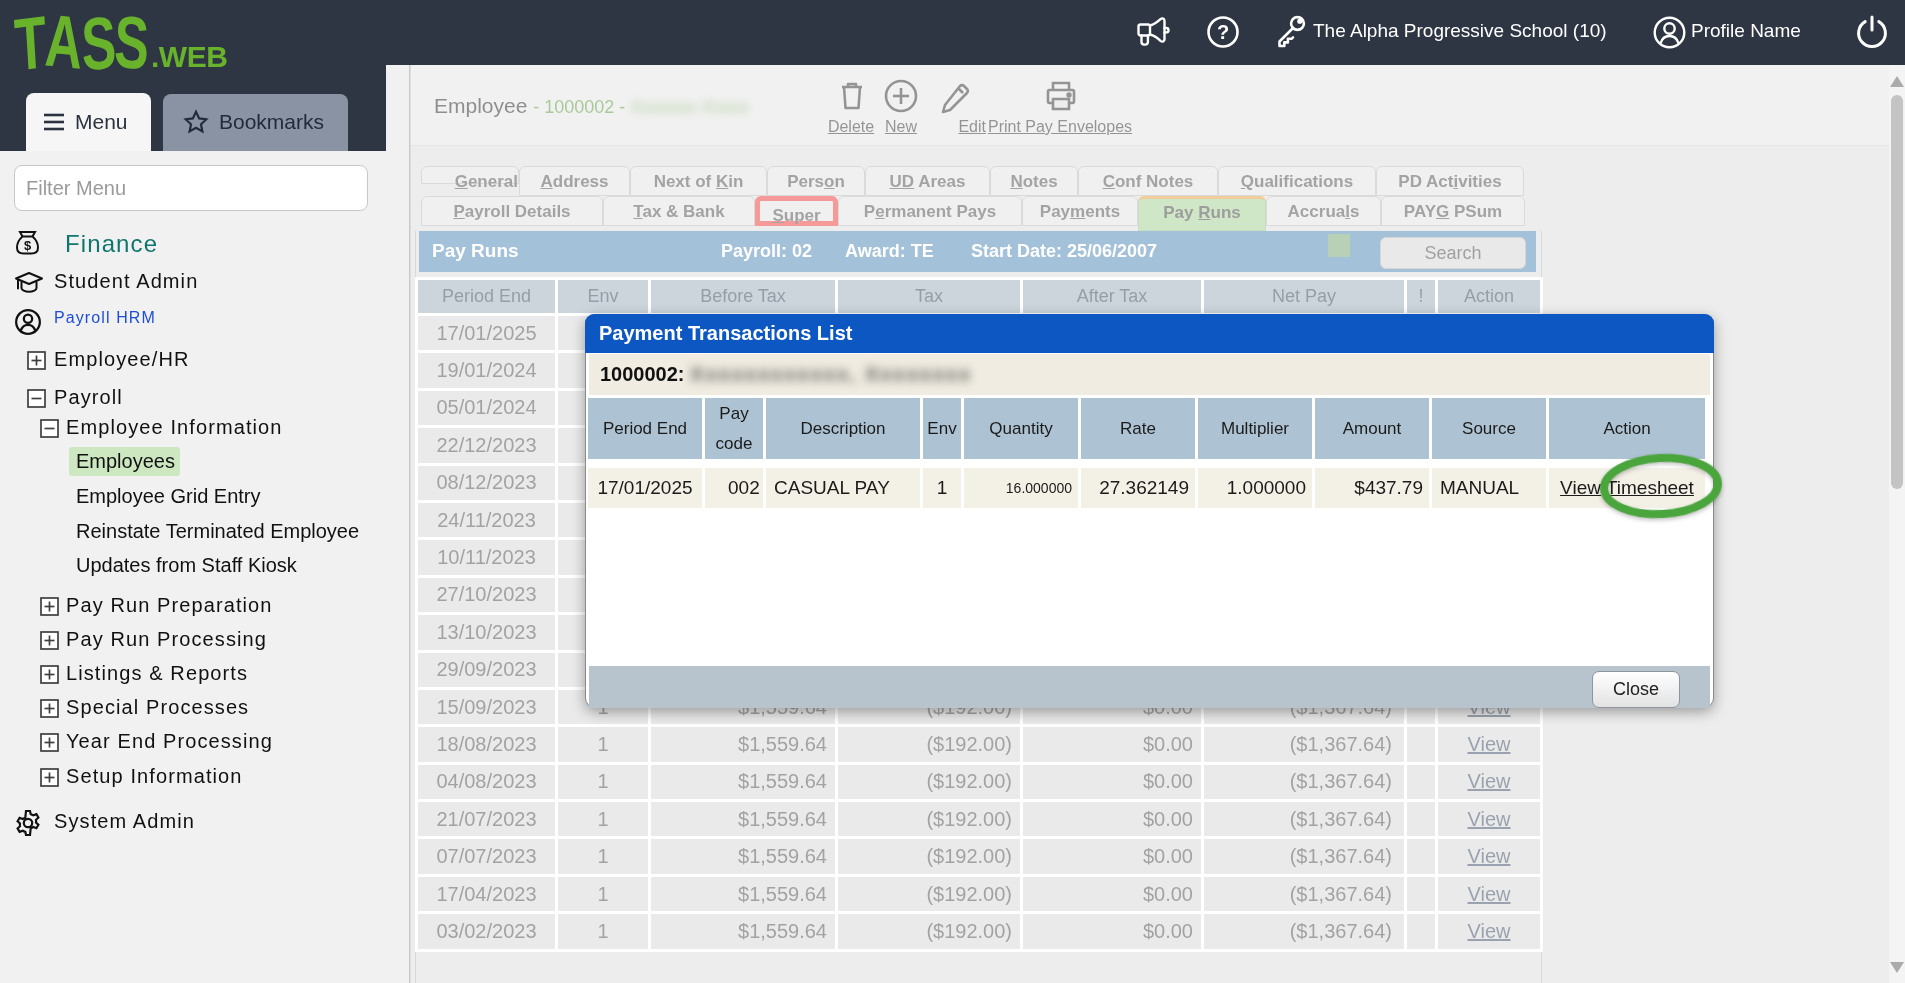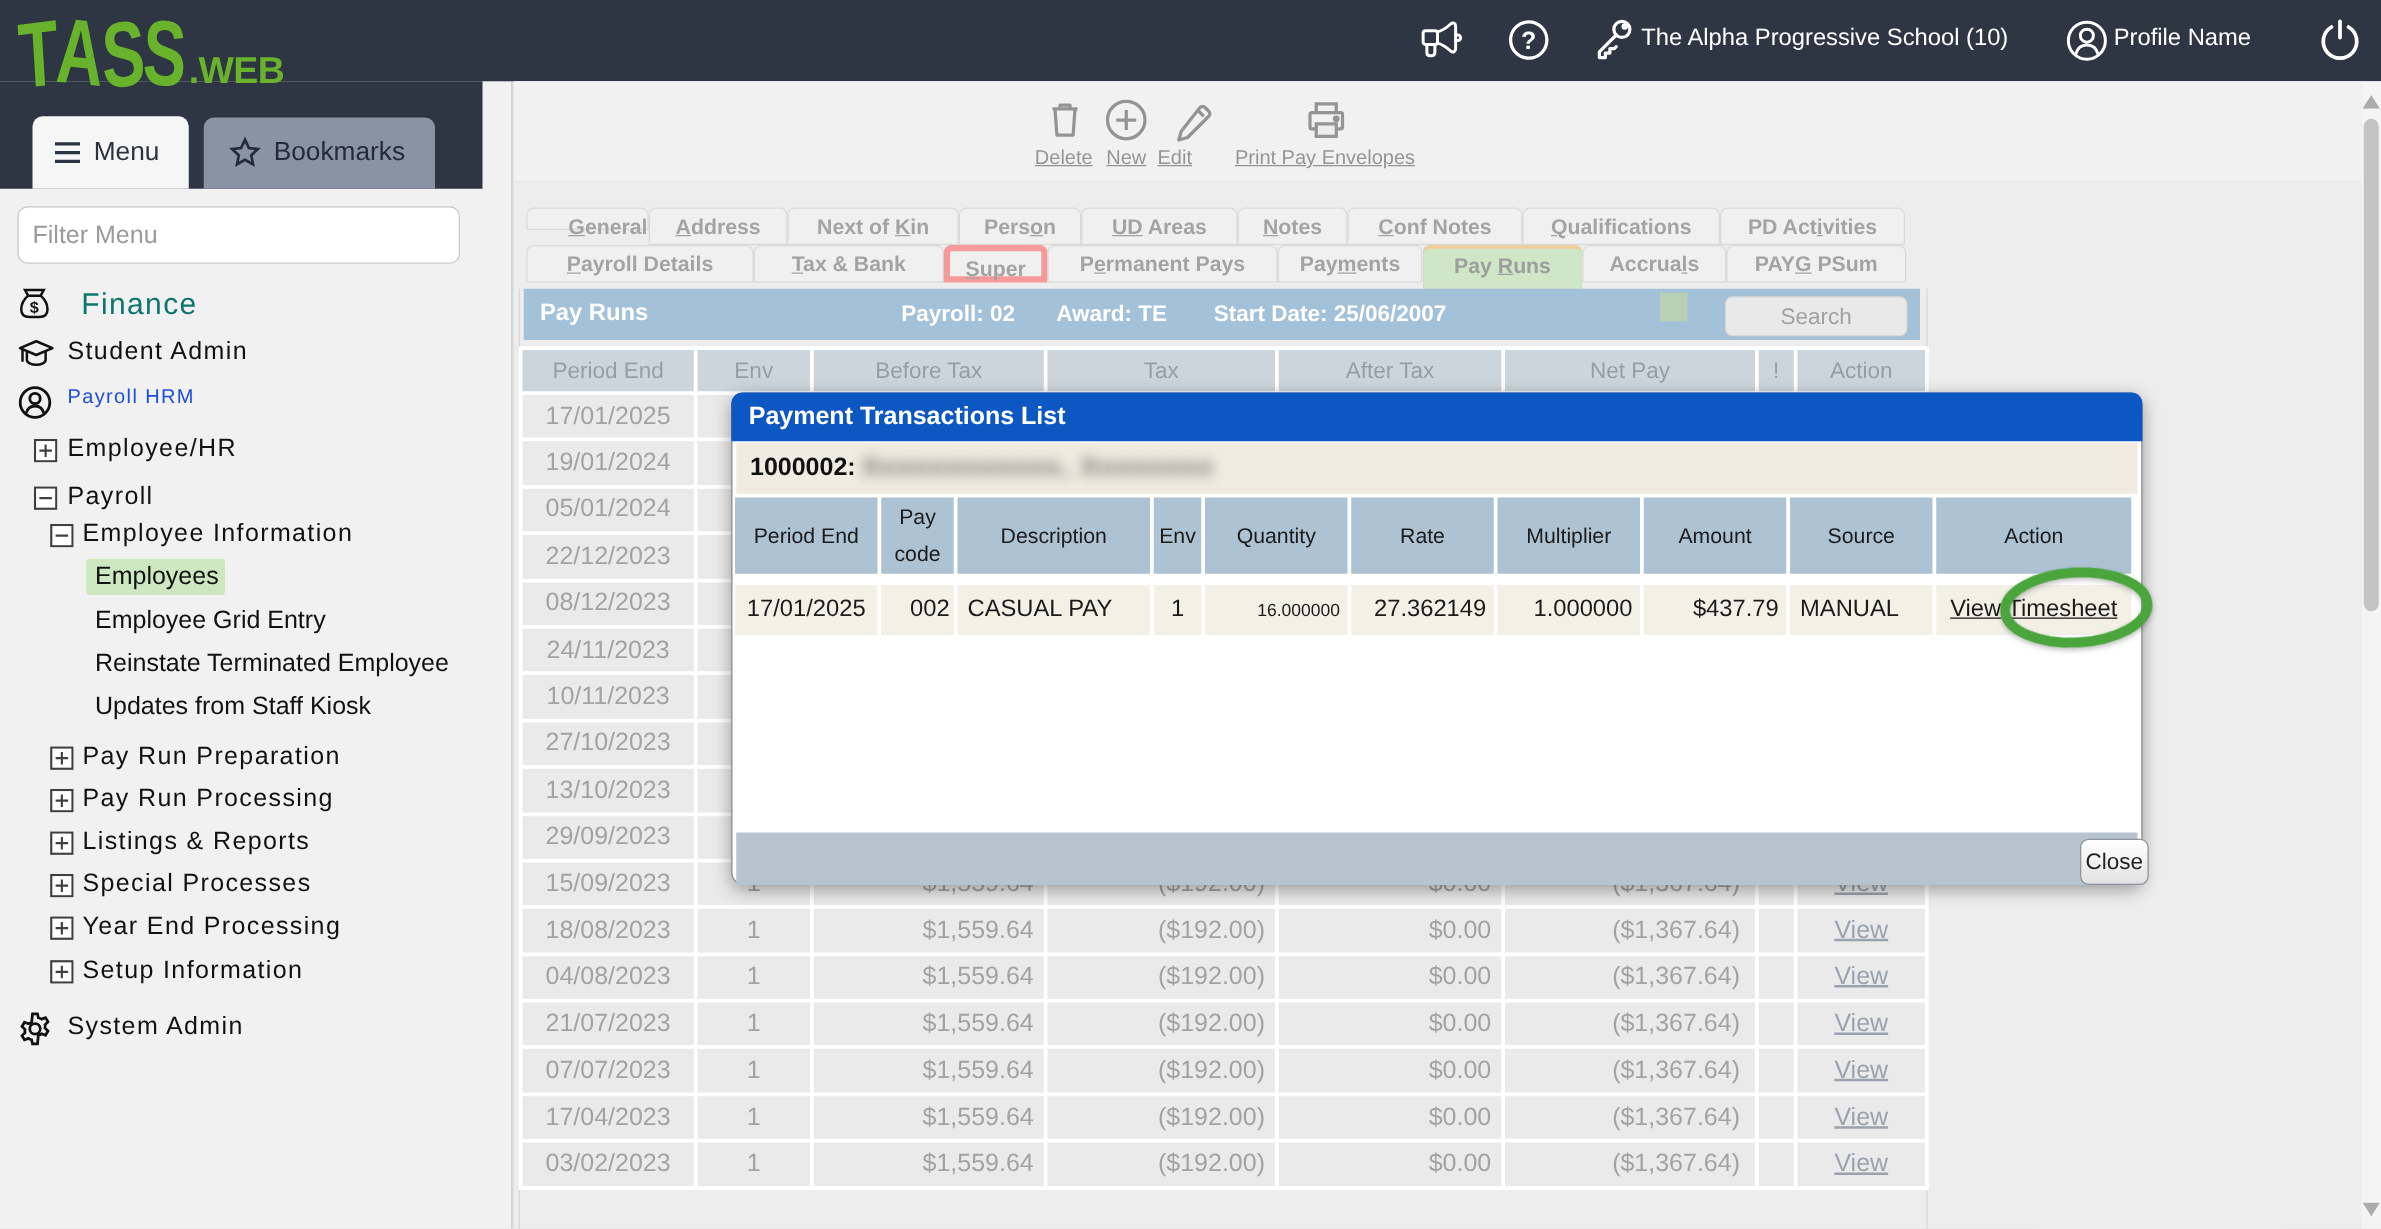--- a/index.html
+++ b/index.html
@@ -139,35 +139,36 @@
 <div class="abs" style="left:66px;top:765px;font-size:20px;letter-spacing:1.1px;color:#111">Setup Information</div>
 <div class="abs" style="left:14px;top:809px">
     <svg width="28" height="28" viewBox="0 0 28 28" fill="none" stroke="#111" stroke-width="2.2">
 <path d="M12 2 h4 l.7 3.2 a9 9 0 0 1 2.6 1.1 l3.1-1.2 2 3.4 -2.4 2.3 a9 9 0 0 1 0 2.7 l2.4 2.3 -2 3.4 -3.1-1.2 a9 9 0 0 1 -2.6 1.1 L16 26 h-4 l-.7-3.2 a9 9 0 0 1 -2.6-1.1 l-3.1 1.2 -2-3.4 2.4-2.3 a9 9 0 0 1 0-2.7 L3.6 12.2 l2-3.4 3.1 1.2 a9 9 0 0 1 2.6-1.1 z"></path>
 <circle cx="14" cy="14" r="4.2"></circle>
 </svg>
   </div>
 <div class="abs" style="left:54px;top:810px;font-size:20px;letter-spacing:1.1px;color:#111">System Admin</div>
 <div class="abs" id="main" style="left:411px;top:65px;width:1478px;height:918px;background:#dedede">
 <div class="abs" style="left:0;top:0;width:1478px;height:81px;background:#e6e6e6;border-bottom:1px solid #cfcfcf"></div>
+<div class="abs" style="left:23px;top:29px;font-size:21px;color:#2f2f2f">Employee <span style="font-size:18px;color:#609b40">- 1000002 - <span style="filter:blur(4px);color:#71a050">Xxxxxxx Xxxxx</span></span></div>
 <svg class="abs" style="left:424px;top:14px" width="34" height="34" viewBox="0 0 34 34" fill="none" stroke="#3a3a3a" stroke-width="2.6" stroke-linejoin="round">
 <path d="M7 8 h20 M13 8 v-3 h8 v3 M9 8 l1.5 21 h13 L25 8"></path>
 </svg>
 <div class="abs" style="left:395px;top:53px;width:90px;font-size:16px;color:#3a3a3a;text-decoration:underline;text-align:center">Delete</div>
 <svg class="abs" style="left:472px;top:13px" width="36" height="36" viewBox="0 0 36 36" fill="none" stroke="#3a3a3a" stroke-width="2.6">
 <circle cx="18" cy="18" r="15"></circle>
       <line x1="18" y1="10" x2="18" y2="26"></line>
       <line x1="10" y1="18" x2="26" y2="18"></line>
 </svg>
 <div class="abs" style="left:460px;top:53px;width:60px;font-size:16px;color:#3a3a3a;text-decoration:underline;text-align:center">New</div>
 <svg class="abs" style="left:525px;top:13px" width="36" height="36" viewBox="0 0 36 36" fill="none" stroke="#3a3a3a" stroke-width="2.6" stroke-linejoin="round">
 <path d="M9 27 l-2 7 7 -2 L31 15 a2.8 2.8 0 0 0 0 -4 l-3 -3 a2.8 2.8 0 0 0 -4 0 z"></path>
 <line x1="22" y1="10" x2="27" y2="15"></line>
 </svg>
-<div class="abs" style="left:515px;top:53px;width:60px;font-size:16px;color:#3a3a3a;text-decoration:underline;text-align:left">Edit</div>
+<div class="abs" style="left:515px;top:53px;width:60px;font-size:16px;color:#3a3a3a;text-decoration:underline;text-align:right">Edit</div>
 <svg class="abs" style="left:632px;top:13px" width="36" height="36" viewBox="0 0 36 36" fill="none" stroke="#3a3a3a" stroke-width="2.6">
 <path d="M10 12 v-7 h16 v7"></path>
 <rect x="5" y="12" width="26" height="13" rx="1.5"></rect>
 <circle cx="26" cy="17" r="1.4" fill="#3a3a3a"></circle>
 <path d="M10 21 h16 v10 h-16 z" fill="#dedede"></path>
 </svg>
 <div class="abs" style="left:509px;top:53px;width:280px;font-size:16px;color:#3a3a3a;text-decoration:underline;text-align:center">Print Pay Envelopes</div>
 <div class="abs" style="left:10px;top:101px;width:98px;height:18px;background:#e3e3e3;border:1px solid #bbb;border-radius:6px 6px 0 0;font-size:17px;font-weight:bold;color:#555;text-align:right;line-height:29px;white-space:nowrap"><u>G</u>eneral</div>
 <div class="abs" style="left:108px;top:101px;width:111px;height:30px;background:#e3e3e3;border:1px solid #bbb;border-radius:6px 6px 0 0;font-size:17px;font-weight:bold;color:#555;text-align:center;line-height:29px;white-space:nowrap"><u>A</u>ddress</div>
 <div class="abs" style="left:219px;top:101px;width:137px;height:30px;background:#e3e3e3;border:1px solid #bbb;border-radius:6px 6px 0 0;font-size:17px;font-weight:bold;color:#555;text-align:center;line-height:29px;white-space:nowrap">Next of <u>K</u>in</div>
@@ -407,16 +408,16 @@
 <div class="abs" style="left:119px;top:153px;width:58px;height:40px;background:#f3f0e6;color:#1b1b1b;font-size:19px;text-align:left;padding-left:23px;line-height:40px;white-space:nowrap">002</div>
 <div class="abs" style="left:180px;top:153px;width:154px;height:40px;background:#f3f0e6;color:#1b1b1b;font-size:19px;text-align:left;padding-left:8px;line-height:40px;white-space:nowrap">CASUAL PAY</div>
 <div class="abs" style="left:337px;top:153px;width:38px;height:40px;background:#f3f0e6;color:#1b1b1b;font-size:19px;text-align:center;line-height:40px;white-space:nowrap">1</div>
 <div class="abs" style="left:378px;top:153px;width:114px;height:40px;background:#f3f0e6;color:#1b1b1b;font-size:14px;text-align:right;padding-right:6px;line-height:40px;white-space:nowrap">16.000000</div>
 <div class="abs" style="left:495px;top:153px;width:114px;height:40px;background:#f3f0e6;color:#1b1b1b;font-size:19px;text-align:right;padding-right:6px;line-height:40px;white-space:nowrap">27.362149</div>
 <div class="abs" style="left:612px;top:153px;width:114px;height:40px;background:#f3f0e6;color:#1b1b1b;font-size:19px;text-align:right;padding-right:6px;line-height:40px;white-space:nowrap">1.000000</div>
 <div class="abs" style="left:729px;top:153px;width:114px;height:40px;background:#f3f0e6;color:#1b1b1b;font-size:19px;text-align:right;padding-right:6px;line-height:40px;white-space:nowrap">$437.79</div>
 <div class="abs" style="left:846px;top:153px;width:114px;height:40px;background:#f3f0e6;color:#1b1b1b;font-size:19px;text-align:left;padding-left:8px;line-height:40px;white-space:nowrap">MANUAL</div>
 <div class="abs" style="left:963px;top:153px;width:156px;height:40px;background:#f3f0e6;color:#1b1b1b;font-size:19px;text-align:center;line-height:40px;white-space:nowrap"><span style="text-decoration:underline">View</span> <span style="text-decoration:underline">Timesheet</span></div>
 <div class="abs" style="left:3px;top:351px;width:1121px;height:42px;background:#b7c4cd"></div>
-<div class="abs" style="left:1078px;top:356px;width:55px;height:37px;background:linear-gradient(#ffffff,#e2e2e2);border:1px solid #8f959c;border-radius:7px;font-size:18px;color:#222;text-align:center;line-height:34px">Close</div>
+<div class="abs" style="left:1006px;top:356px;width:88px;height:37px;background:linear-gradient(#ffffff,#e2e2e2);border:1px solid #8f959c;border-radius:7px;font-size:18px;color:#222;text-align:center;line-height:34px">Close</div>
 </div>
 <svg class="abs" style="left:1594px;top:448px" width="140" height="80" viewBox="0 0 140 80">
 <ellipse cx="67" cy="38" rx="57" ry="28" fill="none" stroke="#4aa63c" stroke-width="8" transform="rotate(-3 67 38)" style="filter:drop-shadow(0 2px 2px rgba(0,0,0,0.25))"></ellipse>
 </svg>
 </body></html>

